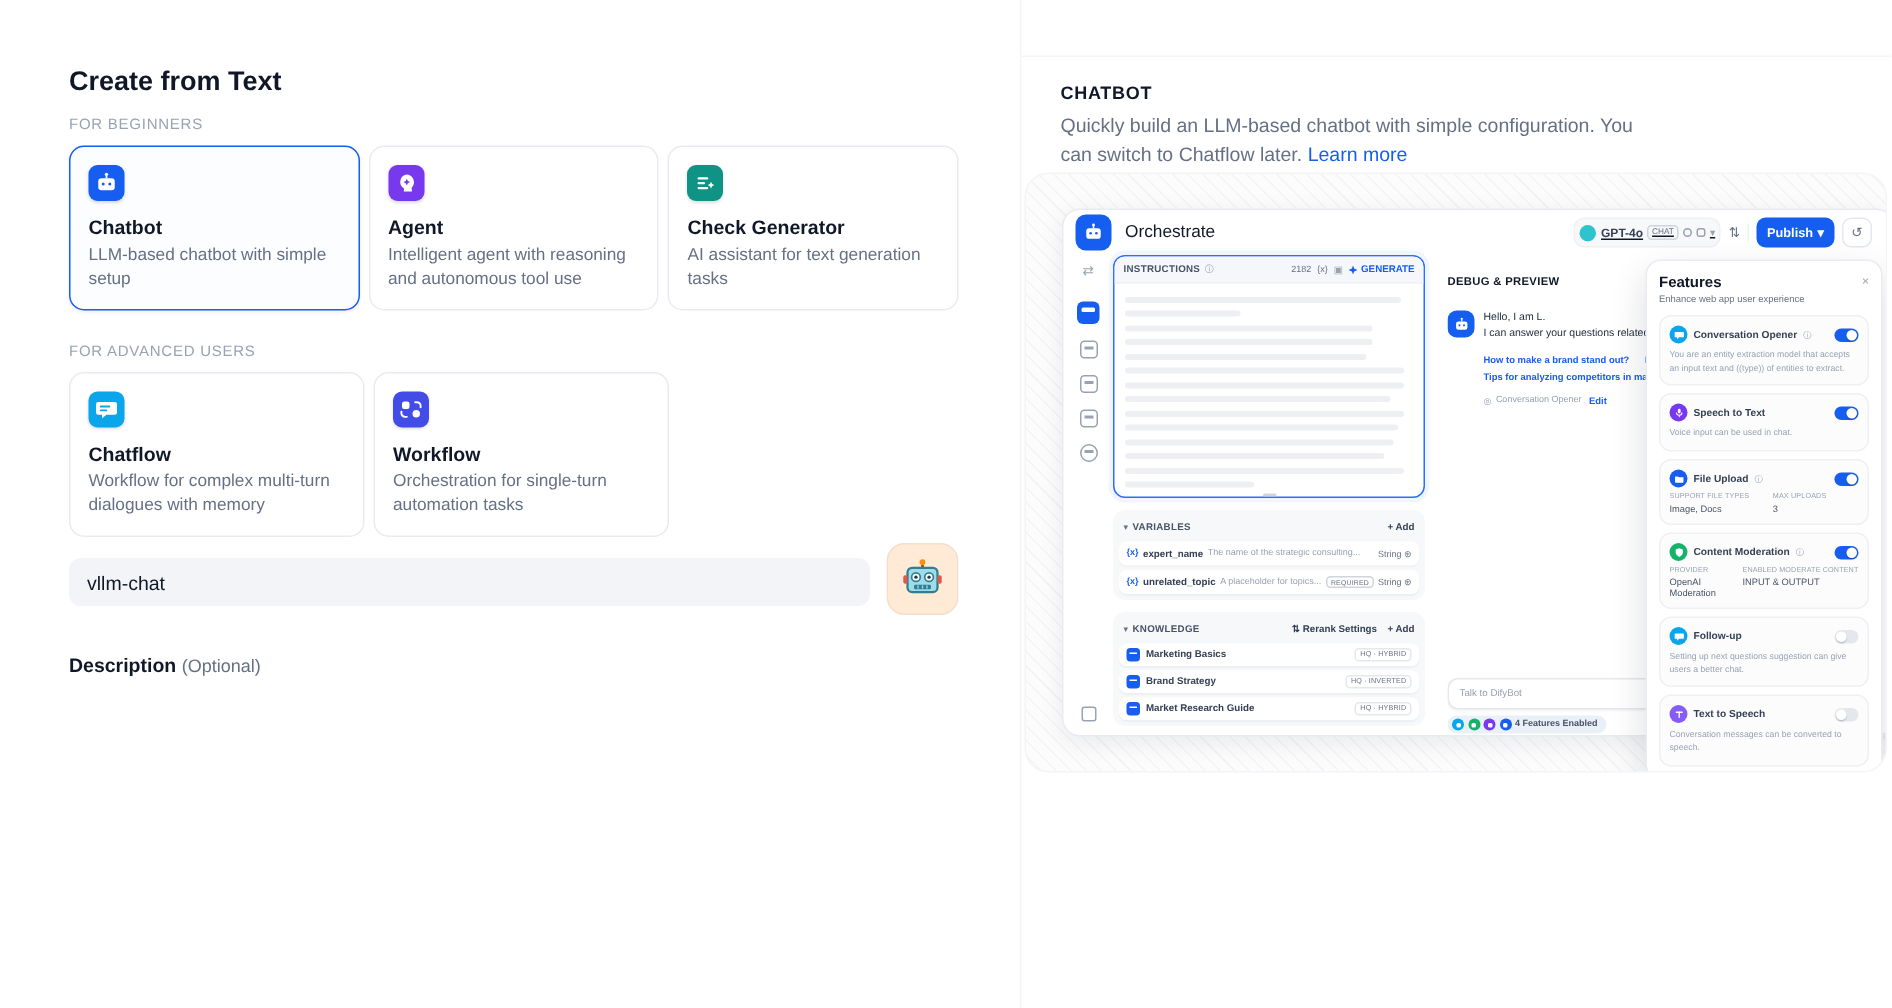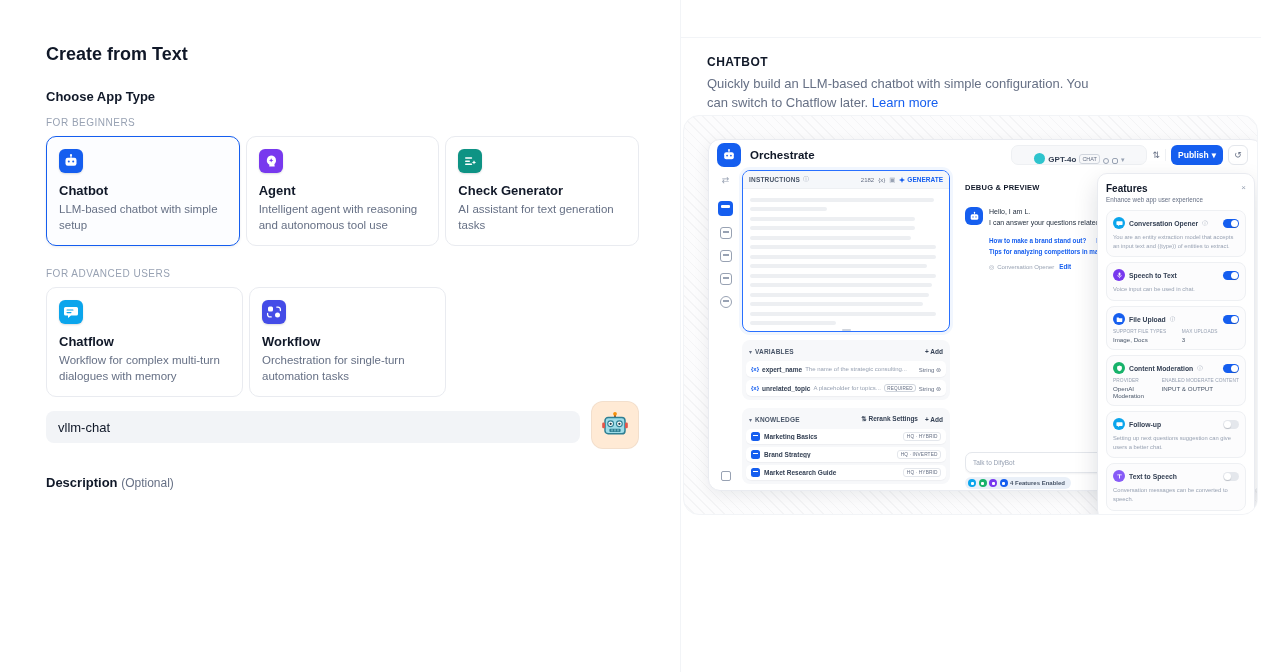--- a/index.html
+++ b/index.html
@@ -42,23 +42,23 @@
   .panel-title { font-size:12px; font-weight:700; letter-spacing:.04em; color:#101828; }
   .panel-desc { margin-top:6px; width:400px; font-size:13px; line-height:1.45; color:#667085; }
   .learn-more { color:#155eef; font-weight:500; cursor:pointer; }
 
   .pv { position:absolute; left:2px; right:3px; top:115px; bottom:157px; border-radius:16px; overflow:hidden; border:1px solid #f2f4f7;
         background: repeating-linear-gradient(45deg, rgba(16,24,40,.035) 0 1px, transparent 1px 7px), #fcfcfd; }
 
   .orch { position:absolute; left:24px; top:23px; right:-6px; height:352px; background:#fff; border:1px solid #e9ebf0; border-radius:12px; box-shadow:0 4px 16px rgba(16,24,40,.08); overflow:hidden; }
   .orch-head { height:30px; display:flex; align-items:center; padding:0 14px 0 8px; }
   .avatar26 { width:24px; height:24px; border-radius:7px; background:#155eef; display:flex; align-items:center; justify-content:center; flex:0 0 auto; }
-  .orch-title { margin-left:9px; font-size:11.5px; font-weight:700; color:#101828; }
+  .orch-title { margin-left:9px; font-size:11.5px; font-weight:400; color:#101828; }
   .orch-right { margin-left:auto; display:flex; align-items:center; gap:5px; }
-  .model-pill { display:flex; align-items:flex-end; gap:3px; background:#f7f8fa; border:1px solid #eef0f3; border-radius:7px; height:20px; padding:0 22px; }
+  .model-pill { display:flex; align-items:center; gap:3px; background:#f7f8fa; border:1px solid #eef0f3; border-radius:7px; height:20px; padding:0 3px;text-decoration:underline; }
   .mdot { width:11px; height:11px; border-radius:50%; }
   .mname { font-size:8px; font-weight:700; color:#344054; }
   .mchat { font-size:5.5px; color:#667085; border:1px solid #d0d5dd; border-radius:3px; padding:0 2px; line-height:8px; }
   .tiny-ic { width:6px; height:6px; border:1px solid #98a2b3; border-radius:2px; }
   .tiny-ic.round { border-radius:50%; }
   .chev { font-size:7px; color:#98a2b3; }
   .vdiv { width:1px; height:12px; background:#eef0f3; }
   .glyph { color:#667085; font-size:9px; }
   .pub-btn { height:20px; border-radius:6px; background:#155eef; color:#fff; font-size:8.5px; font-weight:700; display:flex; align-items:center; gap:3px; padding:0 7px; }
   .hist-btn { width:20px; height:20px; border:1px solid #e4e7ec; border-radius:6px; display:flex; align-items:center; justify-content:center; color:#667085; font-size:9px; }
@@ -142,21 +142,20 @@
   .f-kv .col1 { flex:1.1; } .f-kv .col2 { flex:1; }
   .f-k { font-size:4.8px; letter-spacing:.02em; color:#98a2b3; white-space:nowrap; }
   .f-v { margin-top:2px; font-size:6.2px; color:#475467; }
 </style>
 </head>
 <body>
 
 <div class="left-pane">
   <div class="left-content">
     <div class="modal-title">Create from Text</div>
-    <div class="sect-title">Choose App Type</div>
 
     <div class="group-label">FOR BEGINNERS</div>
     <div class="cards-row r1">
       <div class="app-card selected">
         <div class="tile" style="background: rgb(21, 94, 239);">
           <svg width="16" height="16" viewBox="0 0 16 16">
               <circle cx="8" cy="2.2" r="1.1" fill="#fff"></circle>
               <rect x="7.4" y="2.8" width="1.2" height="2" fill="#fff"></rect>
               <rect x="2.5" y="4.8" width="11" height="8" rx="2.2" fill="#fff"></rect>
               <circle cx="5.8" cy="8.6" r="1" fill="#155eef"></circle>

